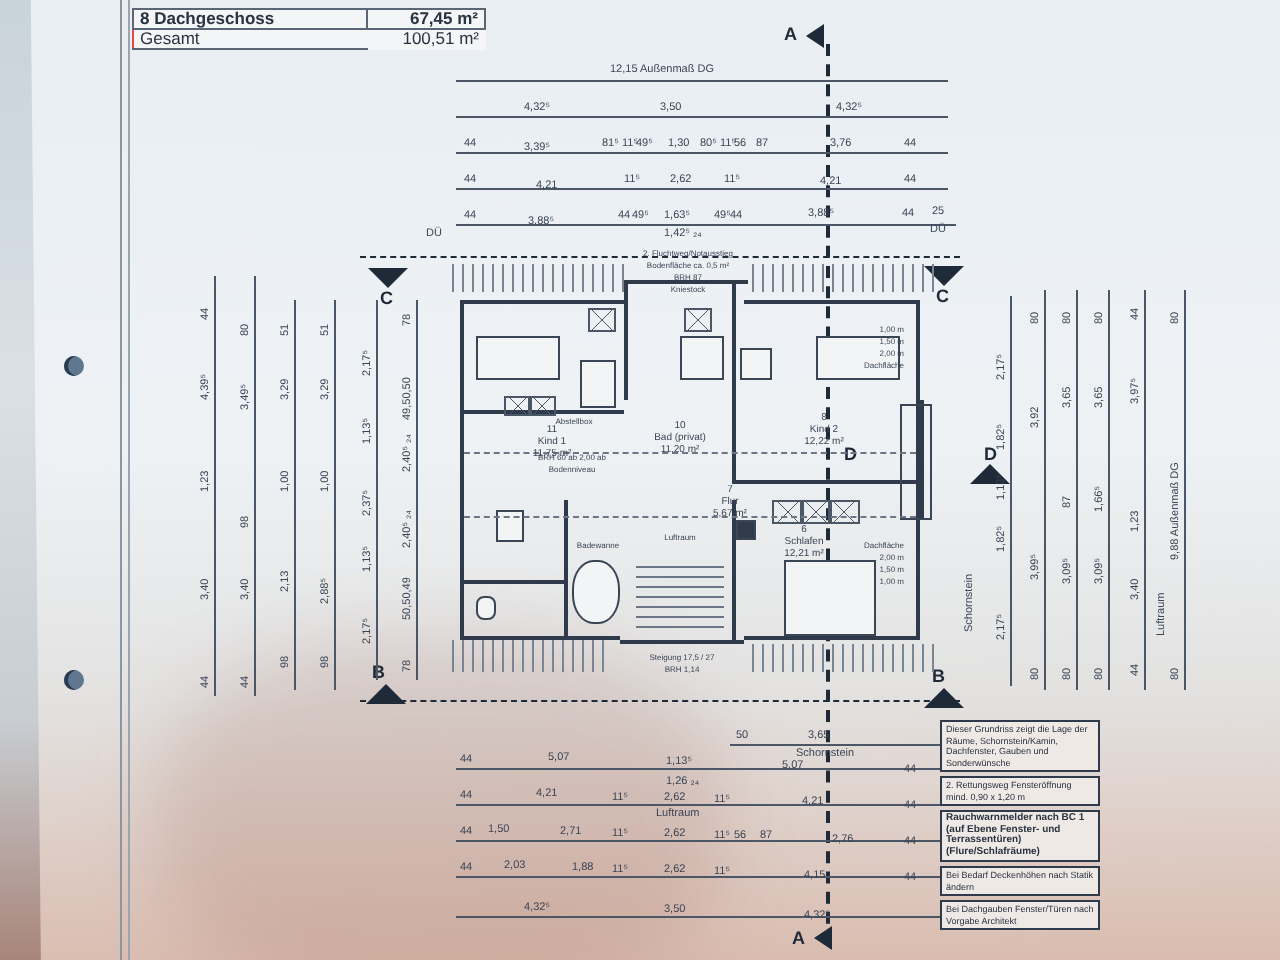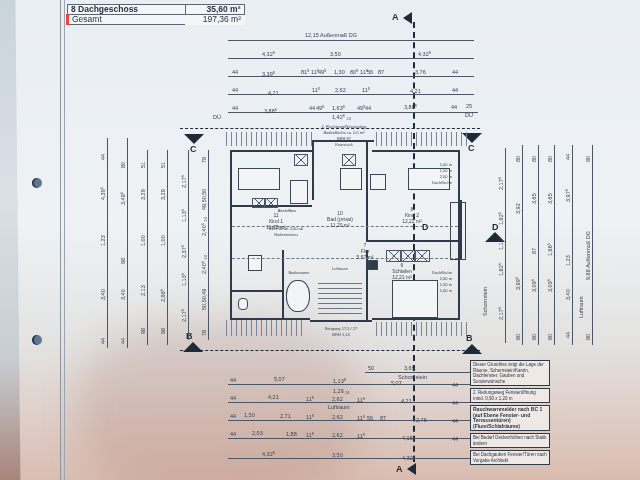--- a/index.html
+++ b/index.html
@@ -13,21 +13,21 @@
     background:rgba(150,90,70,0.18);filter:blur(18px);}
   .hole{position:absolute;width:10px;height:10px;border-radius:50%;background:#5f7890;box-shadow:inset 2px 0 0 #2a3b50;}
   .border-line{position:absolute;left:60px;top:0;width:1px;height:480px;background:#8a96a2;}
   .border-line2{position:absolute;left:64px;top:0;width:1px;height:480px;background:#9aa5b0;}
 
   table.area{position:absolute;left:66px;top:4px;border-collapse:collapse;font-size:8.5px;background:#f3f5f7;}
   table.area td{border:1px solid #5a6675;padding:0 3px;height:9px;line-height:9px;white-space:nowrap;}
   table.area td.v{text-align:right;width:52px;font-weight:bold;}
   table.area td.l{width:110px;font-weight:bold;}
   table.area tr.total td{font-weight:normal;border:none;}
-  table.area tr.total td.l{border-left:3px solid #ef4444;border-bottom:1px solid #5a6675;}
+  table.area tr.total td.l{border-left:1px solid #ef4444;border-bottom:1px solid #5a6675;}
 
   .dimrow{position:absolute;height:1px;background:#4b5666;}
   .dimtxt{position:absolute;font-size:5.5px;color:#3a4555;white-space:nowrap;}
   .vdim{position:absolute;width:1px;background:#4b5666;}
   .vtxt{position:absolute;font-size:5.5px;color:#3a4555;white-space:nowrap;transform:rotate(-90deg);transform-origin:left top;}
 
   .plan{position:absolute;left:222px;top:130px;width:246px;height:210px;}
   .wall{position:absolute;background:#2f3a4a;}
   .room-label{position:absolute;font-size:5px;text-align:center;color:#3a4555;line-height:6px;}
   .hatch{position:absolute;background:repeating-linear-gradient(90deg,transparent 0 4px,#7a8594 4px 5px);}
@@ -49,25 +49,25 @@
 <div class="shadow"></div>
 <div class="hole" style="left:32px;top:178px;"></div>
 <div class="hole" style="left:32px;top:335px;"></div>
 <div class="border-line"></div>
 <div class="border-line2"></div>
 
 <table class="area">
   <tbody>
   <tr>
     <td class="l">8 Dachgeschoss</td>
-    <td class="v">35,60 m²</td>
+    <td class="v">67,45 m²</td>
   </tr>
   <tr class="total">
     <td class="l">Gesamt</td>
-    <td class="v">197,36 m²</td>
+    <td class="v">100,51 m²</td>
   </tr>
 </tbody>
   </table>
 
 <div class="marker" style="left:392px;top:12px;">A</div>
 <div class="tri" style="left:403px;top:12px;border-top:6px solid transparent;border-bottom:6px solid transparent;border-right:9px solid #1f2a38;"></div>
 <div class="marker" style="left:396px;top:464px;">A</div>
 <div class="tri" style="left:407px;top:463px;border-top:6px solid transparent;border-bottom:6px solid transparent;border-right:9px solid #1f2a38;"></div>
 <div class="axis" style="left:413px;top:22px;height:450px;"></div>
 

